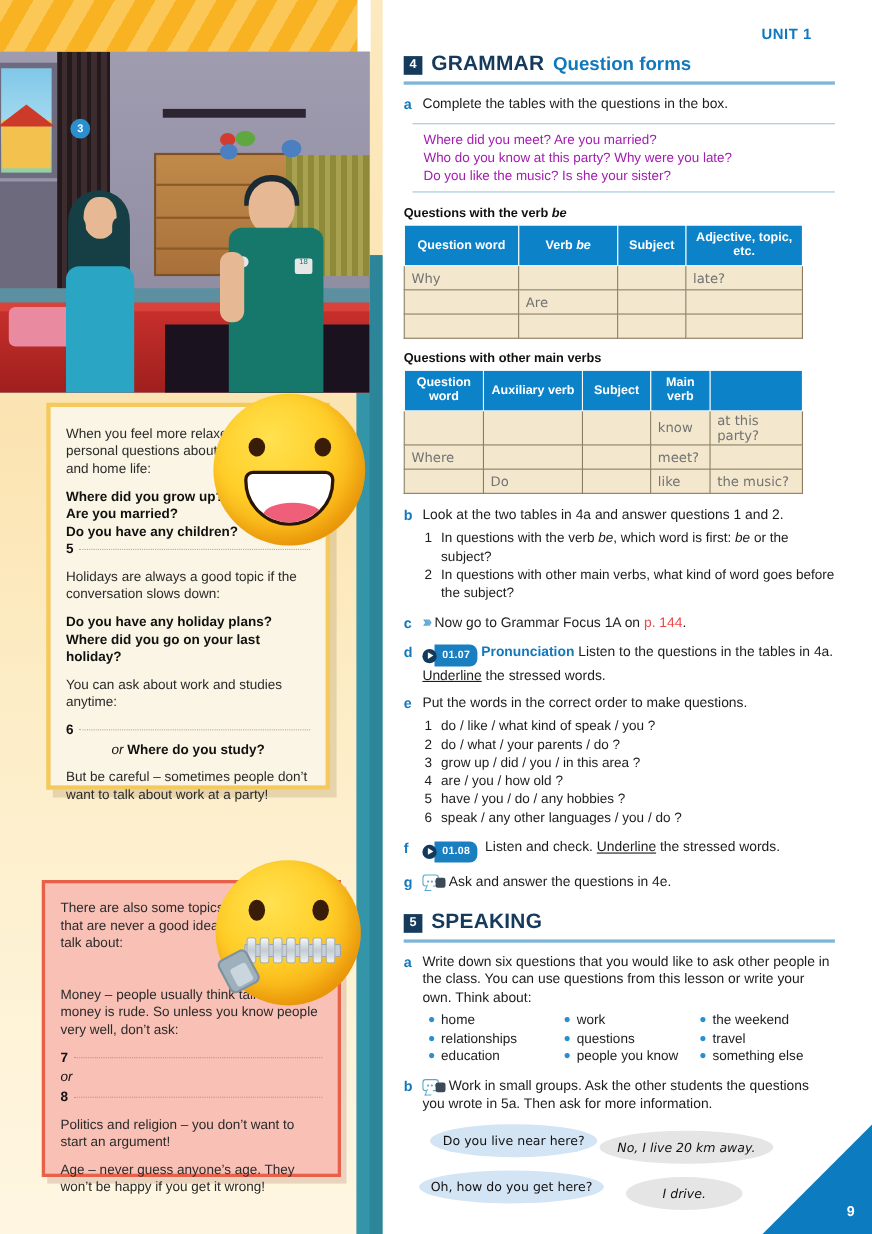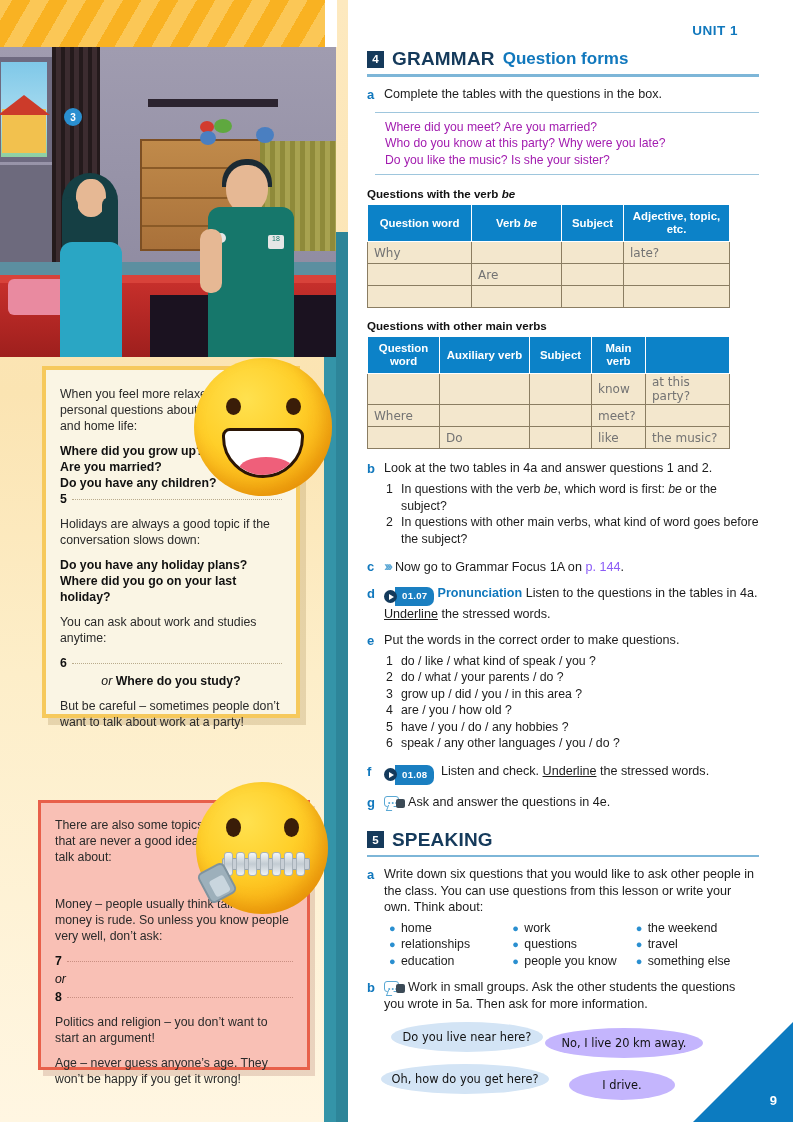--- a/index.html
+++ b/index.html
@@ -166,21 +166,21 @@
   ol.nums li .n { width:15px; flex:0 0 15px; }
 
   .audio-tag { display:inline-flex; align-items:center; vertical-align:-3px; margin-right:4px; }
   .audio-circle { width:13px; height:13px; border-radius:50%; background:#133a5c;
     display:flex; align-items:center; justify-content:center; margin-right:-2px; z-index:2;}
   .audio-circle .tri { width:0;height:0;border-left:5px solid #fff;
     border-top:3.3px solid transparent;border-bottom:3.3px solid transparent; margin-left:2px;}
   .audio-num { background:#1a7fc1; color:#fff; font-size:9.6px; font-weight:bold;
     padding:1.5px 6px 1.5px 7px; border-radius:0 7px 7px 0; letter-spacing:.3px;}
   .bold-blue { color:#1178bd; font-weight:bold; }
-  .link-blue { color:#8b5cf6; }
+  .link-blue { color:#ef4444; }
   .chev { color:#5ba7d4; font-weight:bold; letter-spacing:-3px; font-size:15px; margin-right:5px;}
   .ul-word { text-decoration:underline; }
   .speak-icon { display:inline-block; vertical-align:-4px; margin-right:4px; position:relative; width:20px; height:14px;}
   .speak-icon .b1 { position:absolute; left:0; top:0; width:15px; height:11px; border:1.6px solid #5aa8d4;
      border-radius:3px; background:#fff; }
   .speak-icon .b1:after{content:"";position:absolute;left:2px;bottom:-5px;width:5px;height:5px;
      background:#fff;border-left:1.6px solid #5aa8d4;border-bottom:1.6px solid #5aa8d4;transform:skewX(-20deg);}
   .speak-icon .dots { position:absolute; left:3px; top:3.5px; font-size:7px; color:#5aa8d4; letter-spacing:1px; line-height:5px;}
   .speak-icon .b2 { position:absolute; left:12px; top:3px; width:9px; height:9px; background:#3b4a56;
      border-radius:2px; }
@@ -189,21 +189,21 @@
   .bullets .col { flex:1; }
   .bullets li { list-style:none; display:flex; font-size:12.3px; line-height:16.5px; color:#1c1c1c;}
   .bullets li .dot { width:12px; flex:0 0 12px; color:#2a8fd0; font-size:11px; line-height:16.5px;}
 
   
   #bubbles { position:relative; height:92px; margin-top:10px; }
   .bub { position:absolute; border-radius:50%; display:flex; align-items:center; justify-content:center;
     font-family:"DejaVu Sans", sans-serif; font-size:11.4px; color:#111; text-align:center; }
   .bub:after { content:""; position:absolute; border-radius:50%; }
   .bub.blue { background:#d3e4f5; }
-  .bub.grey { background:#c4b5fd; }
+  .bub.grey { background:#e5e5e5;font-style:italic; }
 
   #tri-corner {
     position:absolute; right:0; bottom:0; width:0; height:0;
     border-right:100px solid #0c7bc0; border-top:100px solid transparent;
   }
   #page-no { position:absolute; right:16px; bottom:14px; color:#fff; font-size:13px; font-weight:bold; z-index:3;}
 </style>
 </head>
 <body>
 

